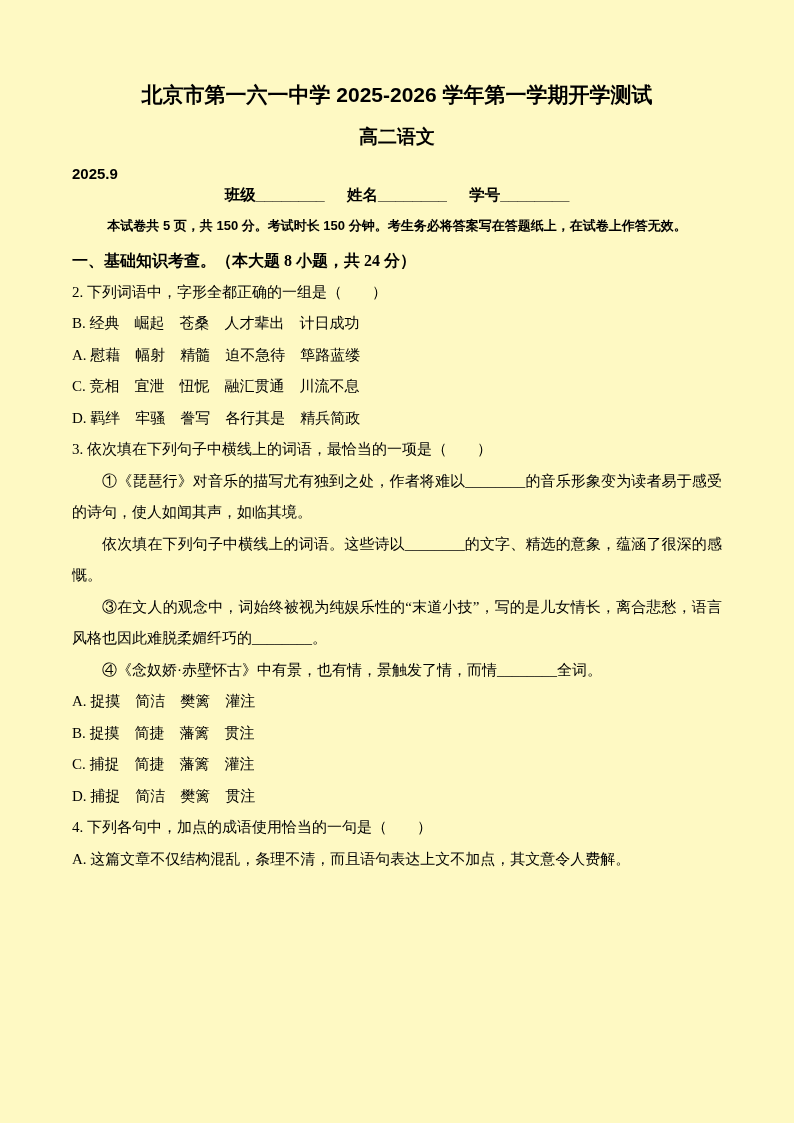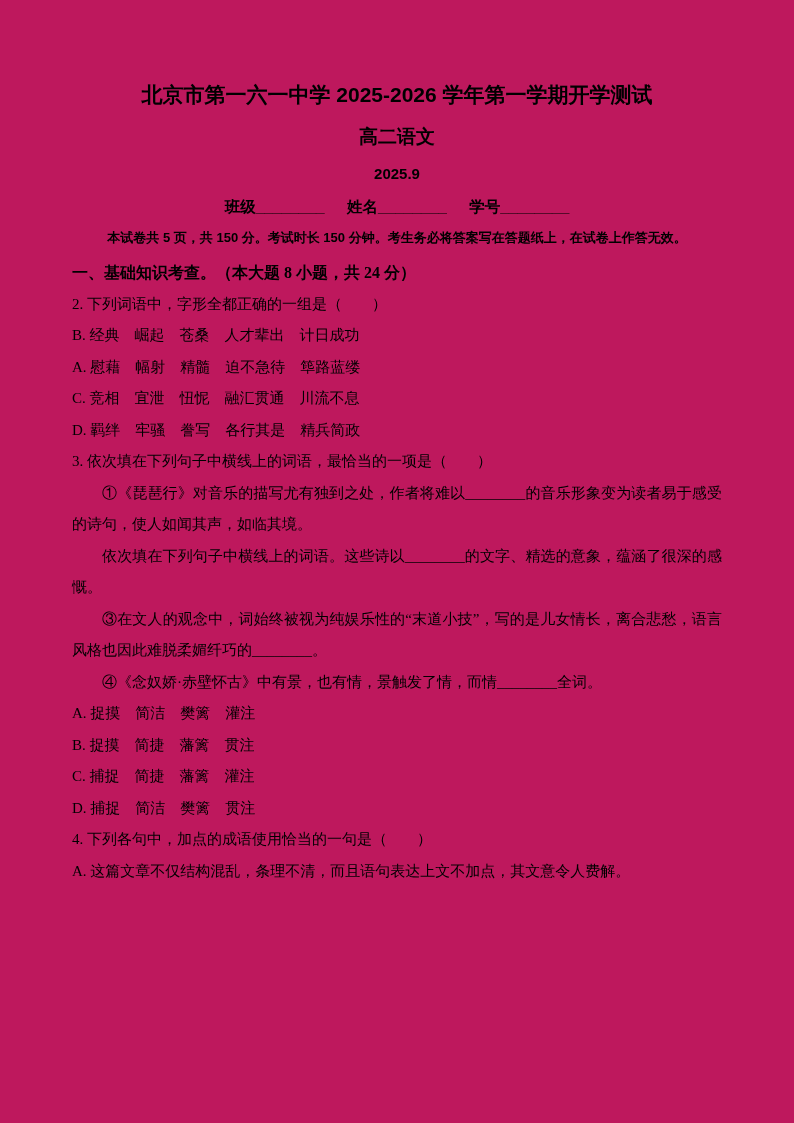--- a/index.html
+++ b/index.html
@@ -2,21 +2,21 @@
 <html><head>
 <meta charset="utf-8">
 <style>
   * { margin: 0; padding: 0; box-sizing: border-box; }
   html, body { background: #e8e8e8; }
   .page {
     position: relative;
     width: 794px;
     height: 1123px;
     margin: 0 auto;
-    background: #be185d;
+    background: #fef9c3;
     color: #000000;
     padding: 80px 72px 0 72px;
     overflow: hidden;
     font-family: "Liberation Serif", "DejaVu Serif", serif;
     font-size: 15px;
   }
   .doc-title {
     font-family: "Liberation Sans", "DejaVu Sans", sans-serif;
     font-weight: bold;
     font-size: 21px;
@@ -29,23 +29,21 @@
     font-weight: bold;
     font-size: 19px;
     text-align: center;
     line-height: 26px;
     margin-bottom: 14px;
   }
   .doc-date {
     font-family: "Liberation Sans", "DejaVu Sans", sans-serif;
     font-weight: bold;
     font-size: 15px;
-    text-align: center;
     line-height: 20px;
-    margin-bottom: 12px;
   }
   .fields-line {
     font-family: "Liberation Sans", "DejaVu Sans", sans-serif;
     font-weight: bold;
     font-size: 15.5px;
     text-align: center;
     line-height: 22px;
     margin-bottom: 4px;
   }
   .fields-line .field { margin: 0 9px; }

